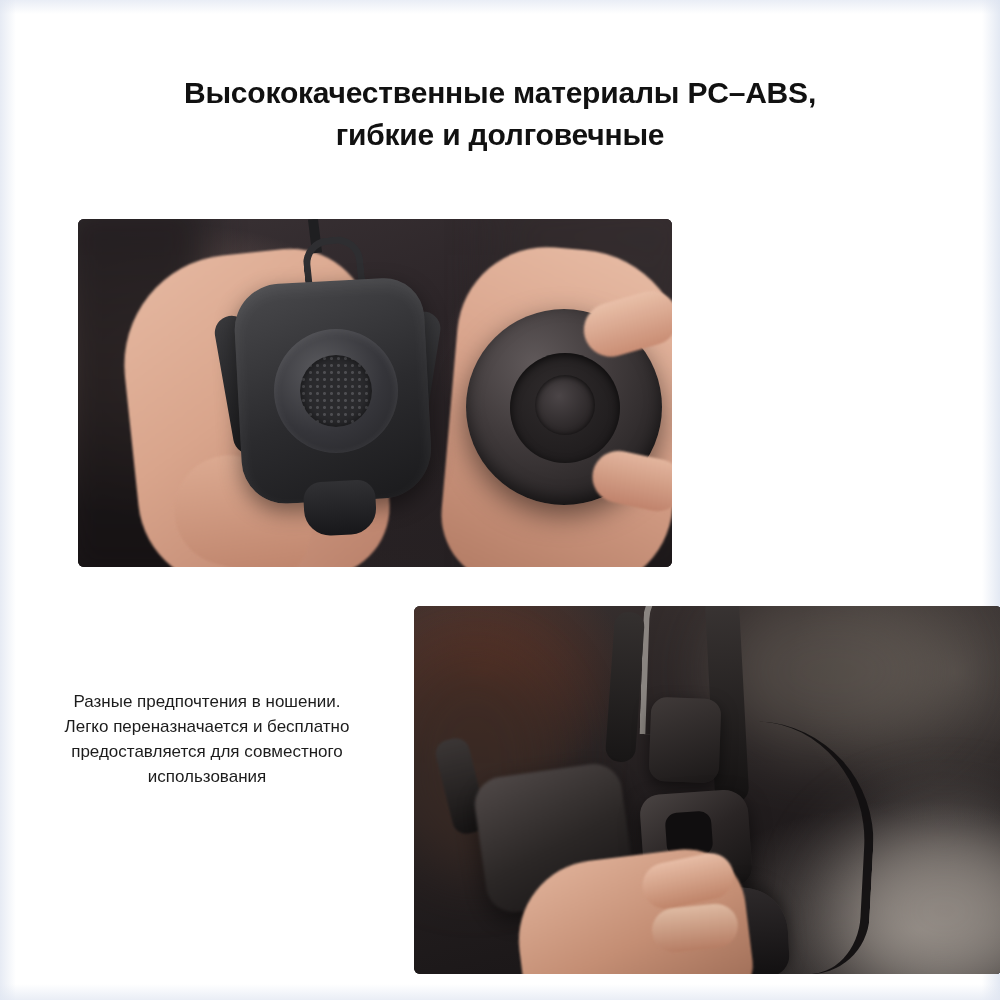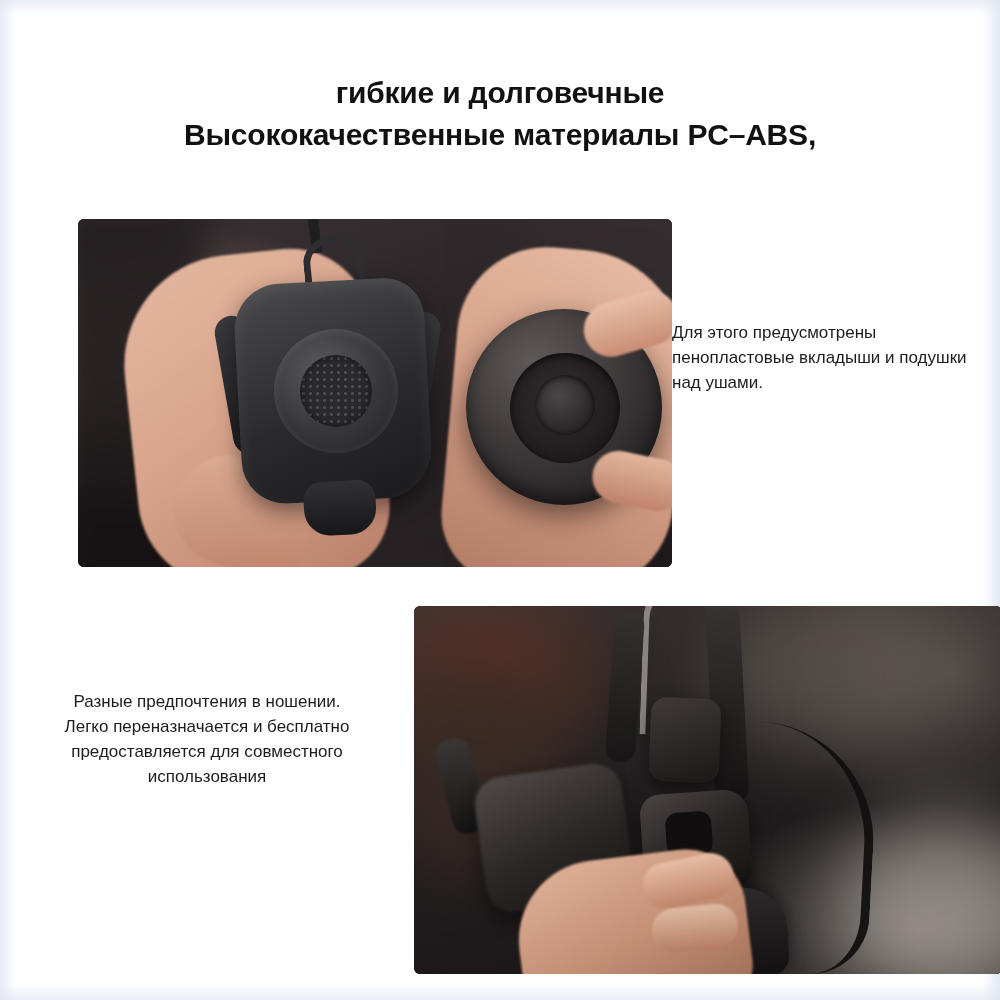--- a/index.html
+++ b/index.html
@@ -441,22 +441,22 @@
 <body>
 
 <div class="page">
 
   <div class="edge-top"></div>
   <div class="edge-left"></div>
   <div class="edge-right"></div>
   <div class="edge-bottom"></div>
 
   <h1 class="heading">
+    <span class="line">Высококачественные материалы PC–ABS,</span>
     <span class="line">гибкие и долговечные</span>
-    <span class="line">Высококачественные материалы PC–ABS,</span>
   </h1>
 
   <figure class="photo-top">
     <div class="bg"></div>
     <div class="blur-dark-left"></div>
     <div class="blur-dark-right"></div>
     <div class="hand-left"></div>
     <div class="thumb-left"></div>
     <div class="hand-right"></div>
     <div class="cup-stem"></div>
@@ -467,21 +467,20 @@
     <div class="cup-inner"></div>
     <div class="cup-mesh"></div>
     <div class="cup-bottom"></div>
     <div class="pad"></div>
     <div class="pad-ring"></div>
     <div class="pad-core"></div>
     <div class="finger-r1"></div>
     <div class="finger-r2"></div>
   </figure>
 
-  <p class="caption caption-right">Для этого предусмотрены пенопластовые вкладыши и подушки над ушами.</p>
 
   <figure class="photo-bottom">
     <div class="bg"></div>
     <div class="blur-blob-1"></div>
     <div class="blur-blob-2"></div>
     <div class="blur-blob-3"></div>
     <div class="band"></div>
     <div class="band-wire"></div>
     <div class="band-left"></div>
     <div class="band-right"></div>

